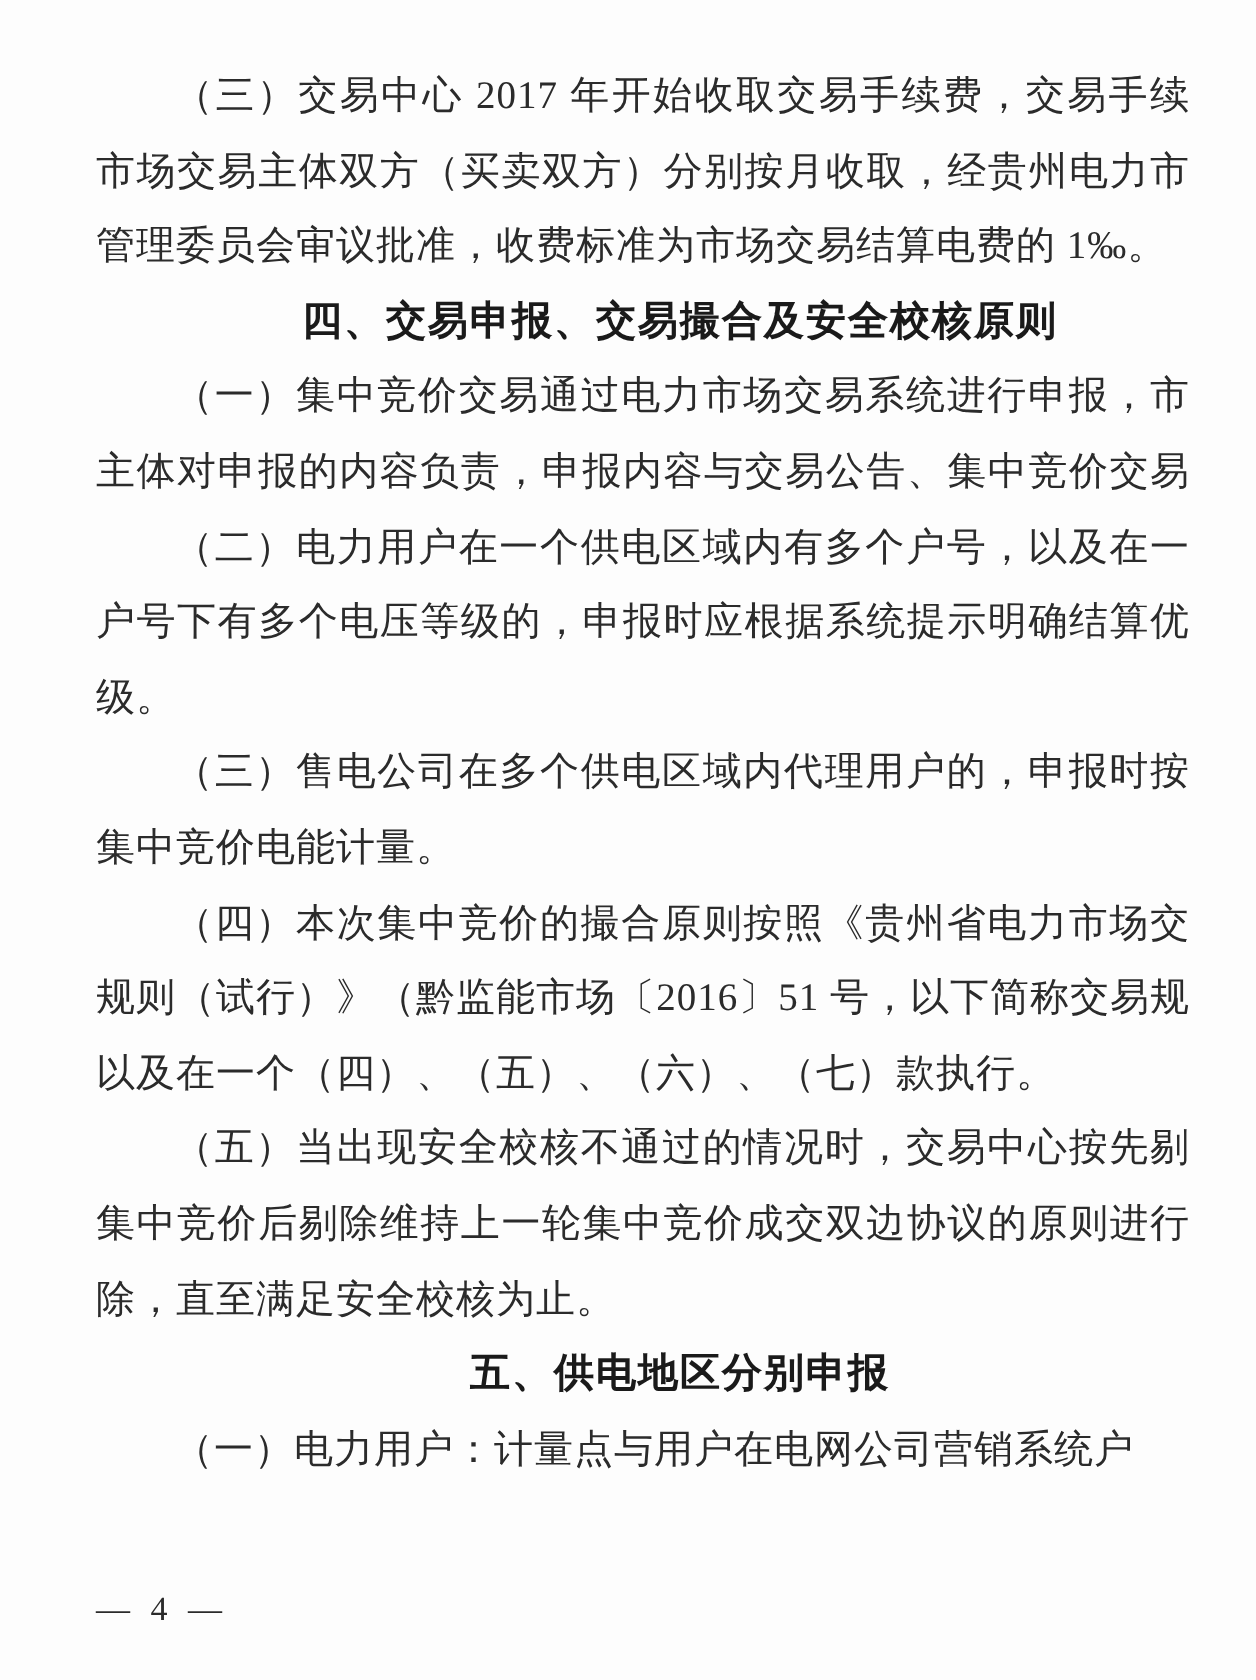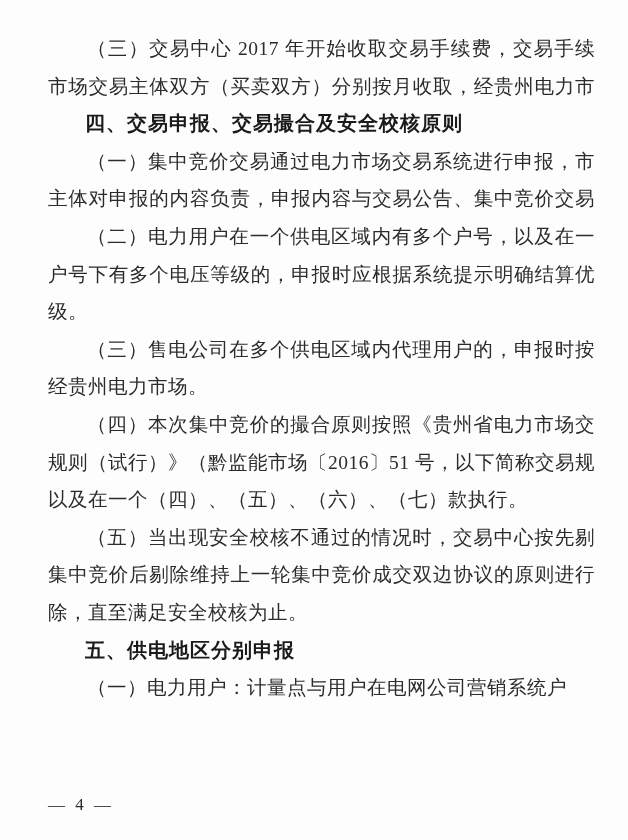--- a/index.html
+++ b/index.html
@@ -40,45 +40,47 @@
   .heading {
     font-family: Liberation Sans, sans-serif;
     font-weight: 700;
     color: #1a1a1a;
     font-size: 20px;
     line-height: 37.6px;
     height: 37.6px;
     text-indent: 1.85em;
     letter-spacing: 1px;
     overflow: hidden;
+    text-align: center;
   }
   .footer {
     position: absolute;
     left: 48px;
     top: 795px;
     font-size: 17px;
     letter-spacing: 3px;
     color: #2b2b2b;
   }
 </style>
 </head>
 <body>
 
 <div class="page">
   <div class="doc-body">
       <div class="line first fill">（三）交易中心 2017 年开始收取交易手续费，交易手续费向</div>
       <div class="line fill">市场交易主体双方（买卖双方）分别按月收取，经贵州电力市场</div>
+      <div class="line">管理委员会审议批准，收费标准为市场交易结算电费的 1‰。</div>
       <div class="heading">四、交易申报、交易撮合及安全校核原则</div>
       <div class="line first fill">（一）集中竞价交易通过电力市场交易系统进行申报，市场</div>
       <div class="line fill">主体对申报的内容负责，申报内容与交易公告、集中竞价交易结</div>
       <div class="line first fill">（二）电力用户在一个供电区域内有多个户号，以及在一个</div>
       <div class="line fill">户号下有多个电压等级的，申报时应根据系统提示明确结算优先</div>
       <div class="line">级。</div>
       <div class="line first fill">（三）售电公司在多个供电区域内代理用户的，申报时按照</div>
-      <div class="line">经贵州电力市场。</div>
+      <div class="line">集中竞价电能计量。</div>
       <div class="line first fill">（四）本次集中竞价的撮合原则按照《贵州省电力市场交易</div>
       <div class="line fill">规则（试行）》（黔监能市场〔2016〕51 号，以下简称交易规则）</div>
       <div class="line">以及在一个（四）、（五）、（六）、（七）款执行。</div>
       <div class="line first fill">（五）当出现安全校核不通过的情况时，交易中心按先剔除</div>
       <div class="line fill">集中竞价后剔除维持上一轮集中竞价成交双边协议的原则进行剔</div>
       <div class="line">除，直至满足安全校核为止。</div>
       <div class="heading">五、供电地区分别申报</div>
       <div class="line first">（一）电力用户：计量点与用户在电网公司营销系统户号、</div>
     </div>
   <div class="footer">— 4 —</div>

